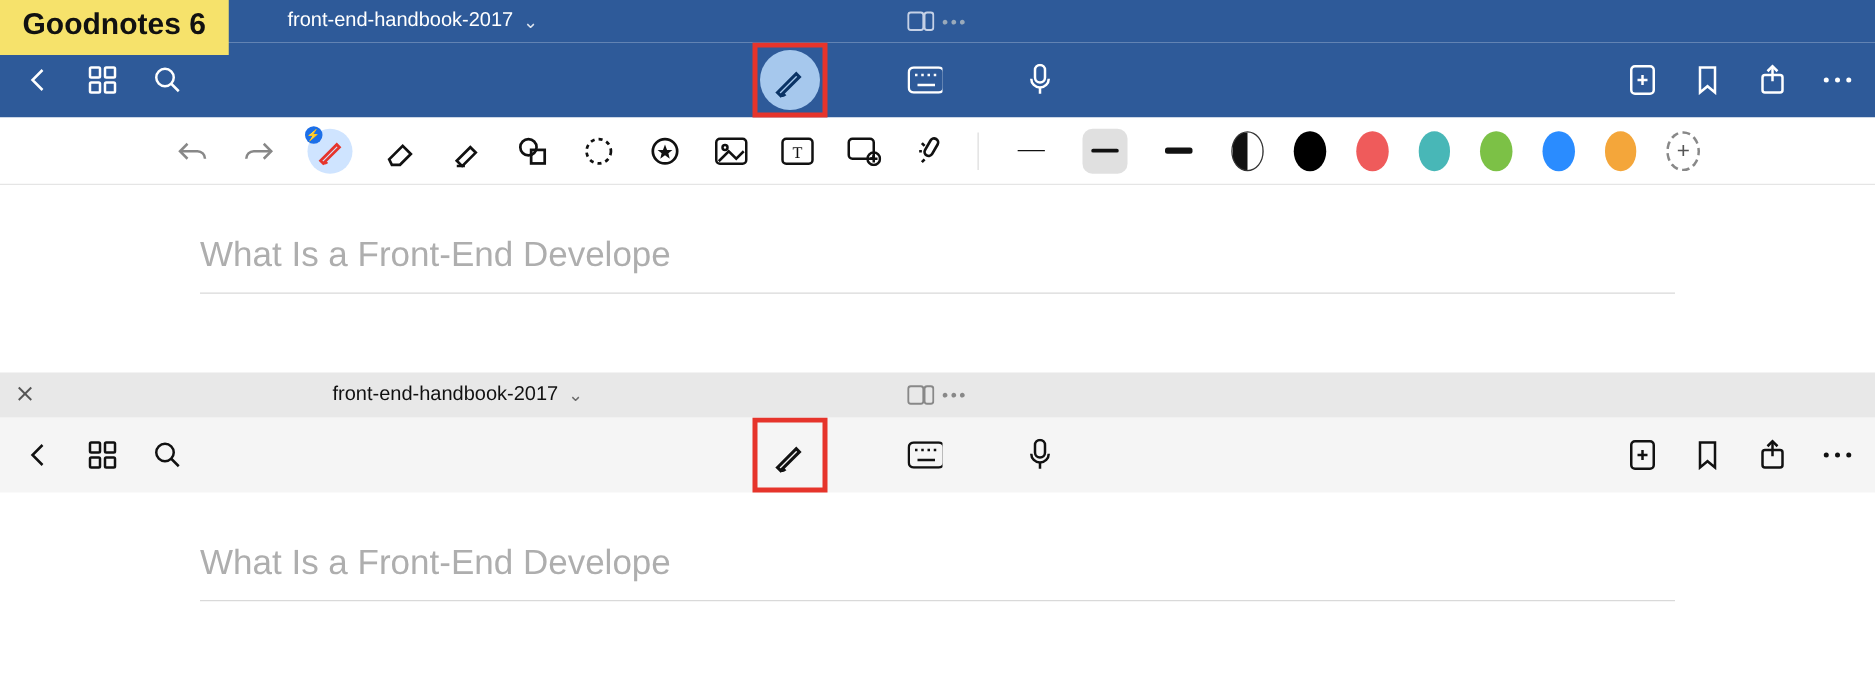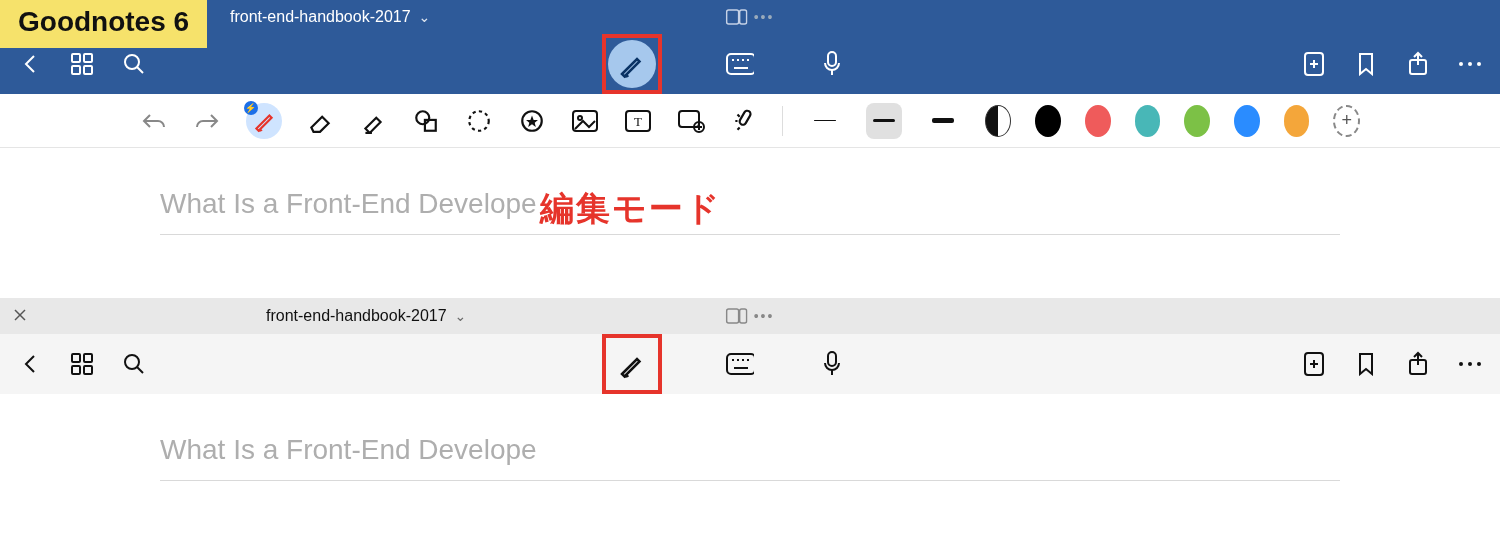--- a/index.html
+++ b/index.html
@@ -9,21 +9,21 @@
     background: #fff;
     position: relative;
   }
 
   
   .app-badge {
     position: absolute;
     top: 0; left: 0;
     background: #f6e26b;
     padding: 6px 18px 10px 18px;
-    font-size: 28px;
+    font-size: 24px;
     font-weight: 700;
     color: #111;
     z-index: 5;
   }
 
   .tabbar-edit {
     height: 34px;
     background: #2e5a99;
     display: flex;
     align-items: center;
@@ -351,21 +351,20 @@
   <div class="swatch" style="background:#48b7b7;"></div>
   <div class="swatch" style="background:#7cc146;"></div>
   <div class="swatch" style="background:#2a8cff;"></div>
   <div class="swatch" style="background:#f4a63a;"></div>
   <div class="swatch-add">+</div>
 </div>
 
 <div class="doc">
   <div class="doc-heading">What Is a Front-End Develope</div>
   <div class="doc-rule"></div>
-  <div class="mode-label edit">編集モード</div>
 </div>
 
 <div class="tabbar-view">
   <span class="close-x">
     <svg width="12" height="12">
         <line x1="1" y1="1" x2="11" y2="11" stroke="#555" stroke-width="1.5"></line>
         <line x1="11" y1="1" x2="1" y2="11" stroke="#555" stroke-width="1.5"></line>
       </svg>
   </span>
   <div class="tabtitle">

